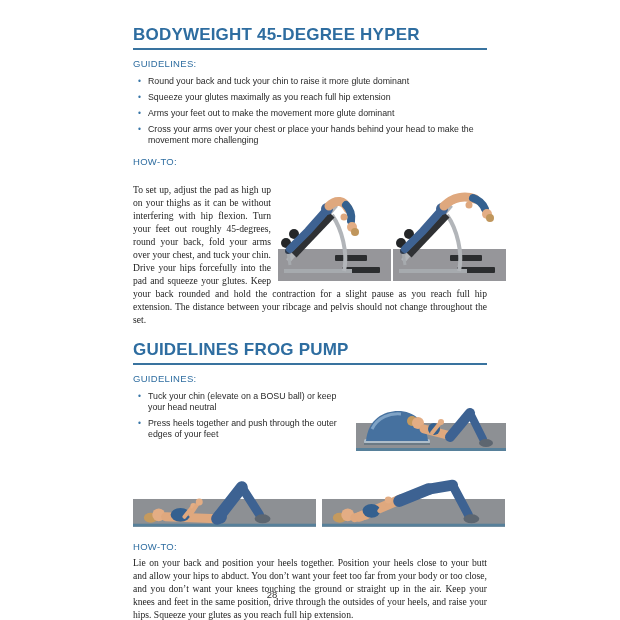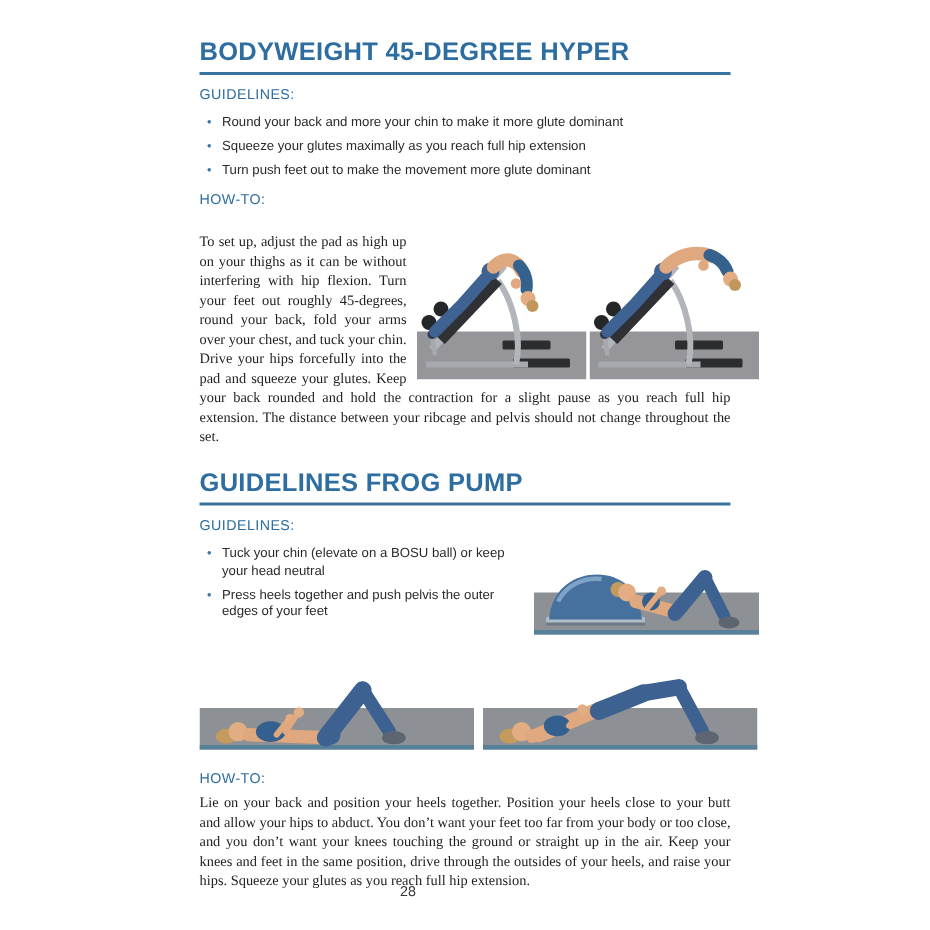--- a/index.html
+++ b/index.html
@@ -51,23 +51,24 @@
 <body>
 
 <div class="page">
   <div class="content">
 
     <h1 class="sec-title">BODYWEIGHT 45-DEGREE HYPER</h1>
     <div class="rule"></div>
 
     <div class="sec-label">GUIDELINES:</div>
     <ul class="guides">
-      <li>Round your back and more your chin to make it more glute dominant</li>
+      <li>Round your back and tuck your chin to raise it more glute dominant</li>
       <li>Squeeze your glutes maximally as you reach full hip extension</li>
-      <li>Turn push feet out to make the movement more glute dominant</li>
+      <li>Arms your feet out to make the movement more glute dominant</li>
+      <li>Cross your arms over your chest or place your hands behind your head to make the movement more challenging</li>
     </ul>
 
     <div class="sec-label howto-label">HOW-TO:</div>
 
     <div class="howto-body">
       <div class="hyper-figures">
 
         <svg width="113" height="110" viewBox="0 0 113 110" role="img" aria-label="45-degree-hyper-rounded-bottom-position-photo">
           <rect x="0" y="78" width="113" height="32" fill="#96969a"></rect>
           <rect x="57" y="84" width="32" height="6" rx="1" fill="#2b2d2f"></rect>
@@ -136,21 +137,21 @@
           <circle cx="78" cy="40" r="6" fill="#34608f"></circle>
           <path d="M76,44 L84,34" stroke="#dfa87e" stroke-width="4" stroke-linecap="round"></path>
           <circle cx="85" cy="33" r="3" fill="#e3ad84"></circle>
           <path d="M94,48 L114,24" stroke="#3d6292" stroke-width="10" stroke-linecap="round"></path>
           <path d="M114,24 L127,50" stroke="#3d6292" stroke-width="8" stroke-linecap="round"></path>
           <ellipse cx="130" cy="54" rx="7" ry="4" fill="#5d6670"></ellipse>
         </svg>
       </div>
       <ul class="guides">
         <li>Tuck your chin (elevate on a BOSU ball) or keep your head neutral</li>
-        <li>Press heels together and push pelvis the outer edges of your feet</li>
+        <li>Press heels together and push through the outer edges of your feet</li>
       </ul>
     </div>
 
     <div class="frog-figures">
 
       <svg width="183" height="70" viewBox="0 0 185 70" role="img" aria-label="frog-pump-bottom-position-photo">
         <rect x="0" y="36" width="185" height="28" fill="#8d9094"></rect>
         <rect x="0" y="61" width="185" height="3" fill="#57809a"></rect>
         <ellipse cx="18" cy="55" rx="7" ry="5" fill="#c59a5e"></ellipse>
         <circle cx="26" cy="52" r="6.5" fill="#e3ad84"></circle>

